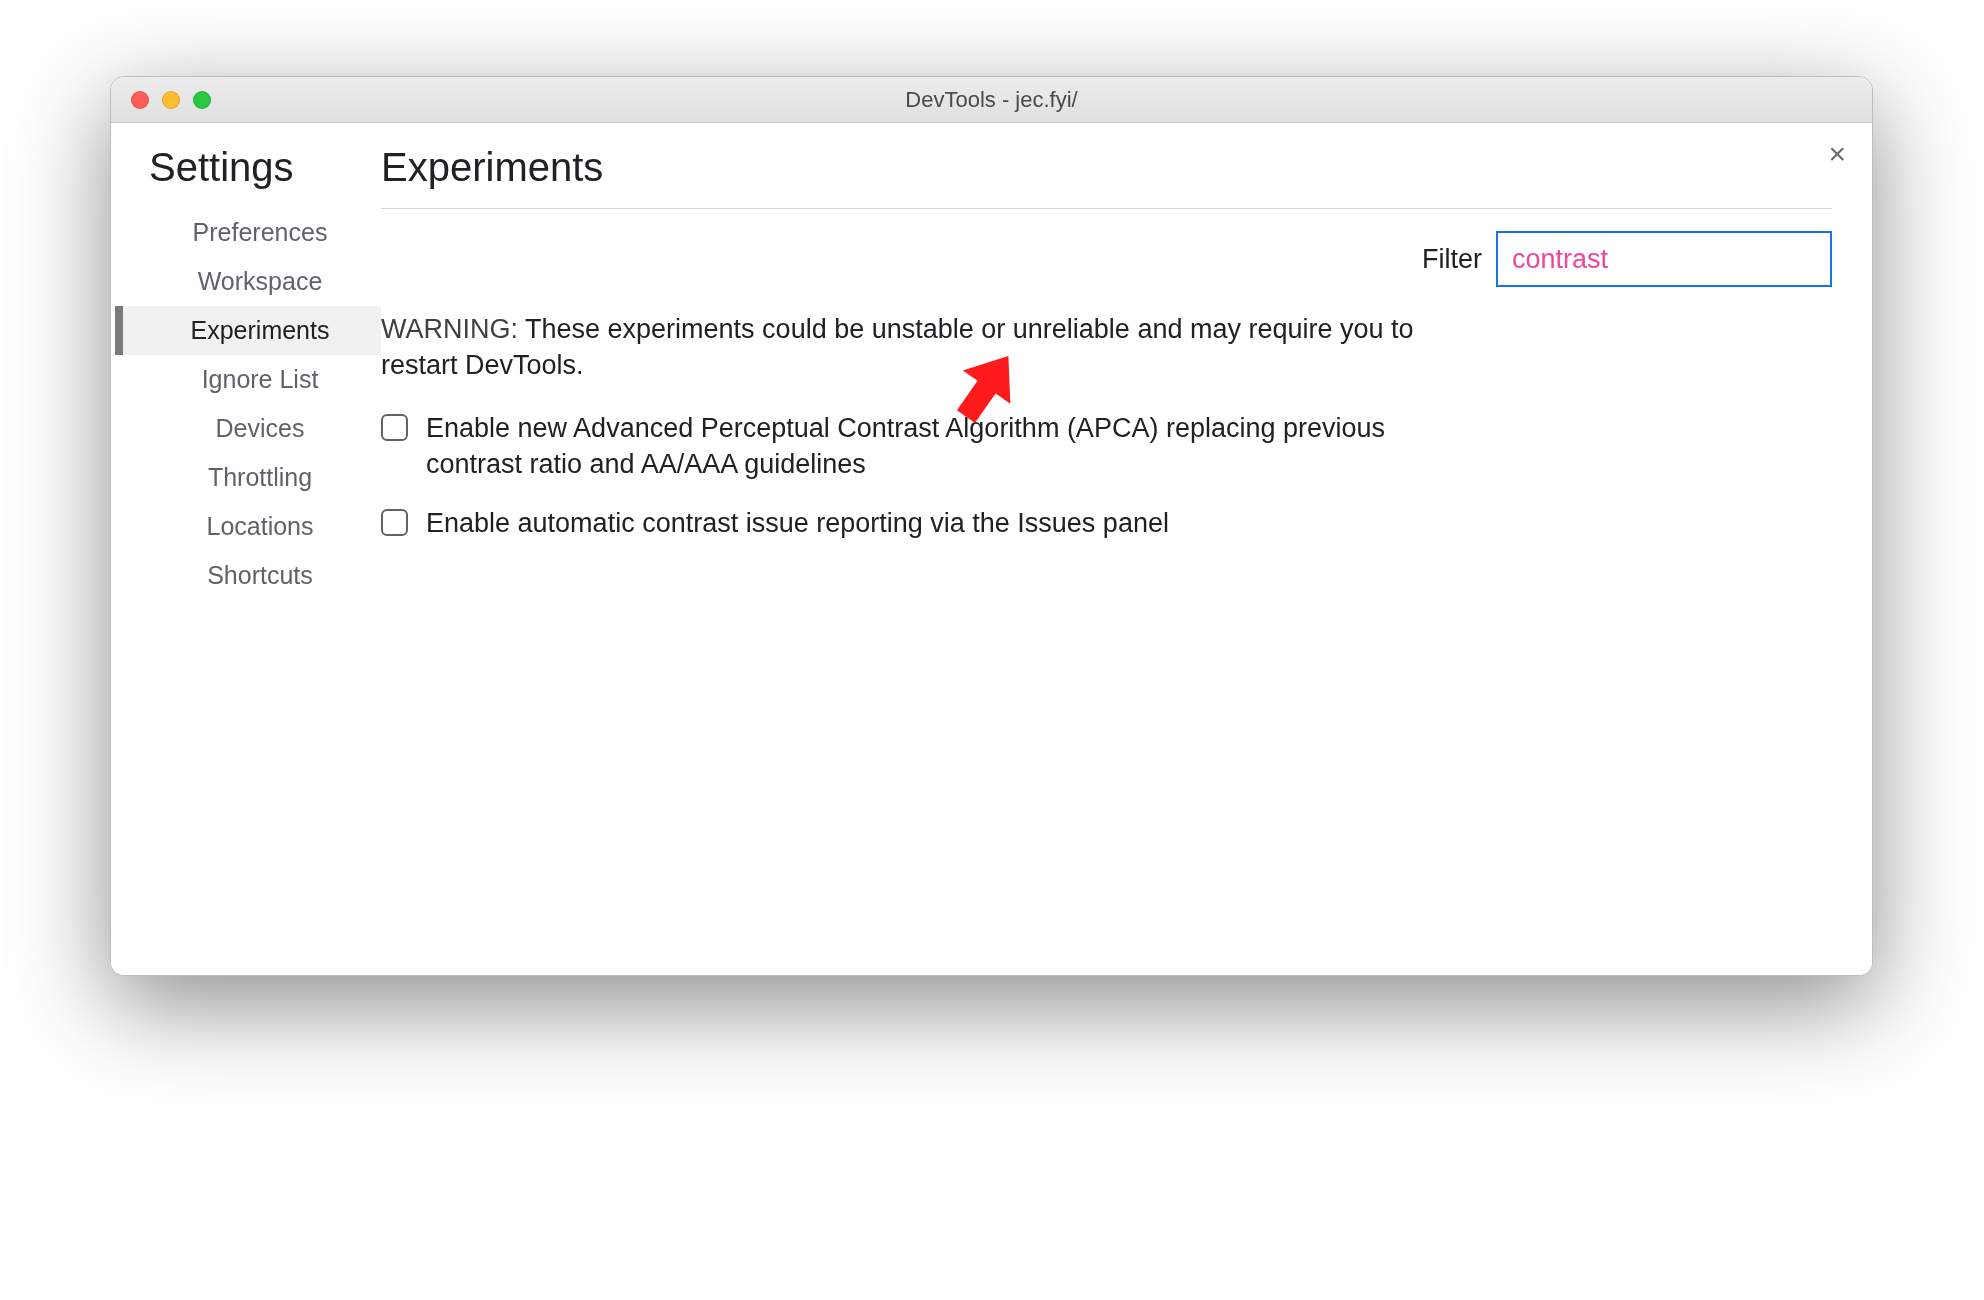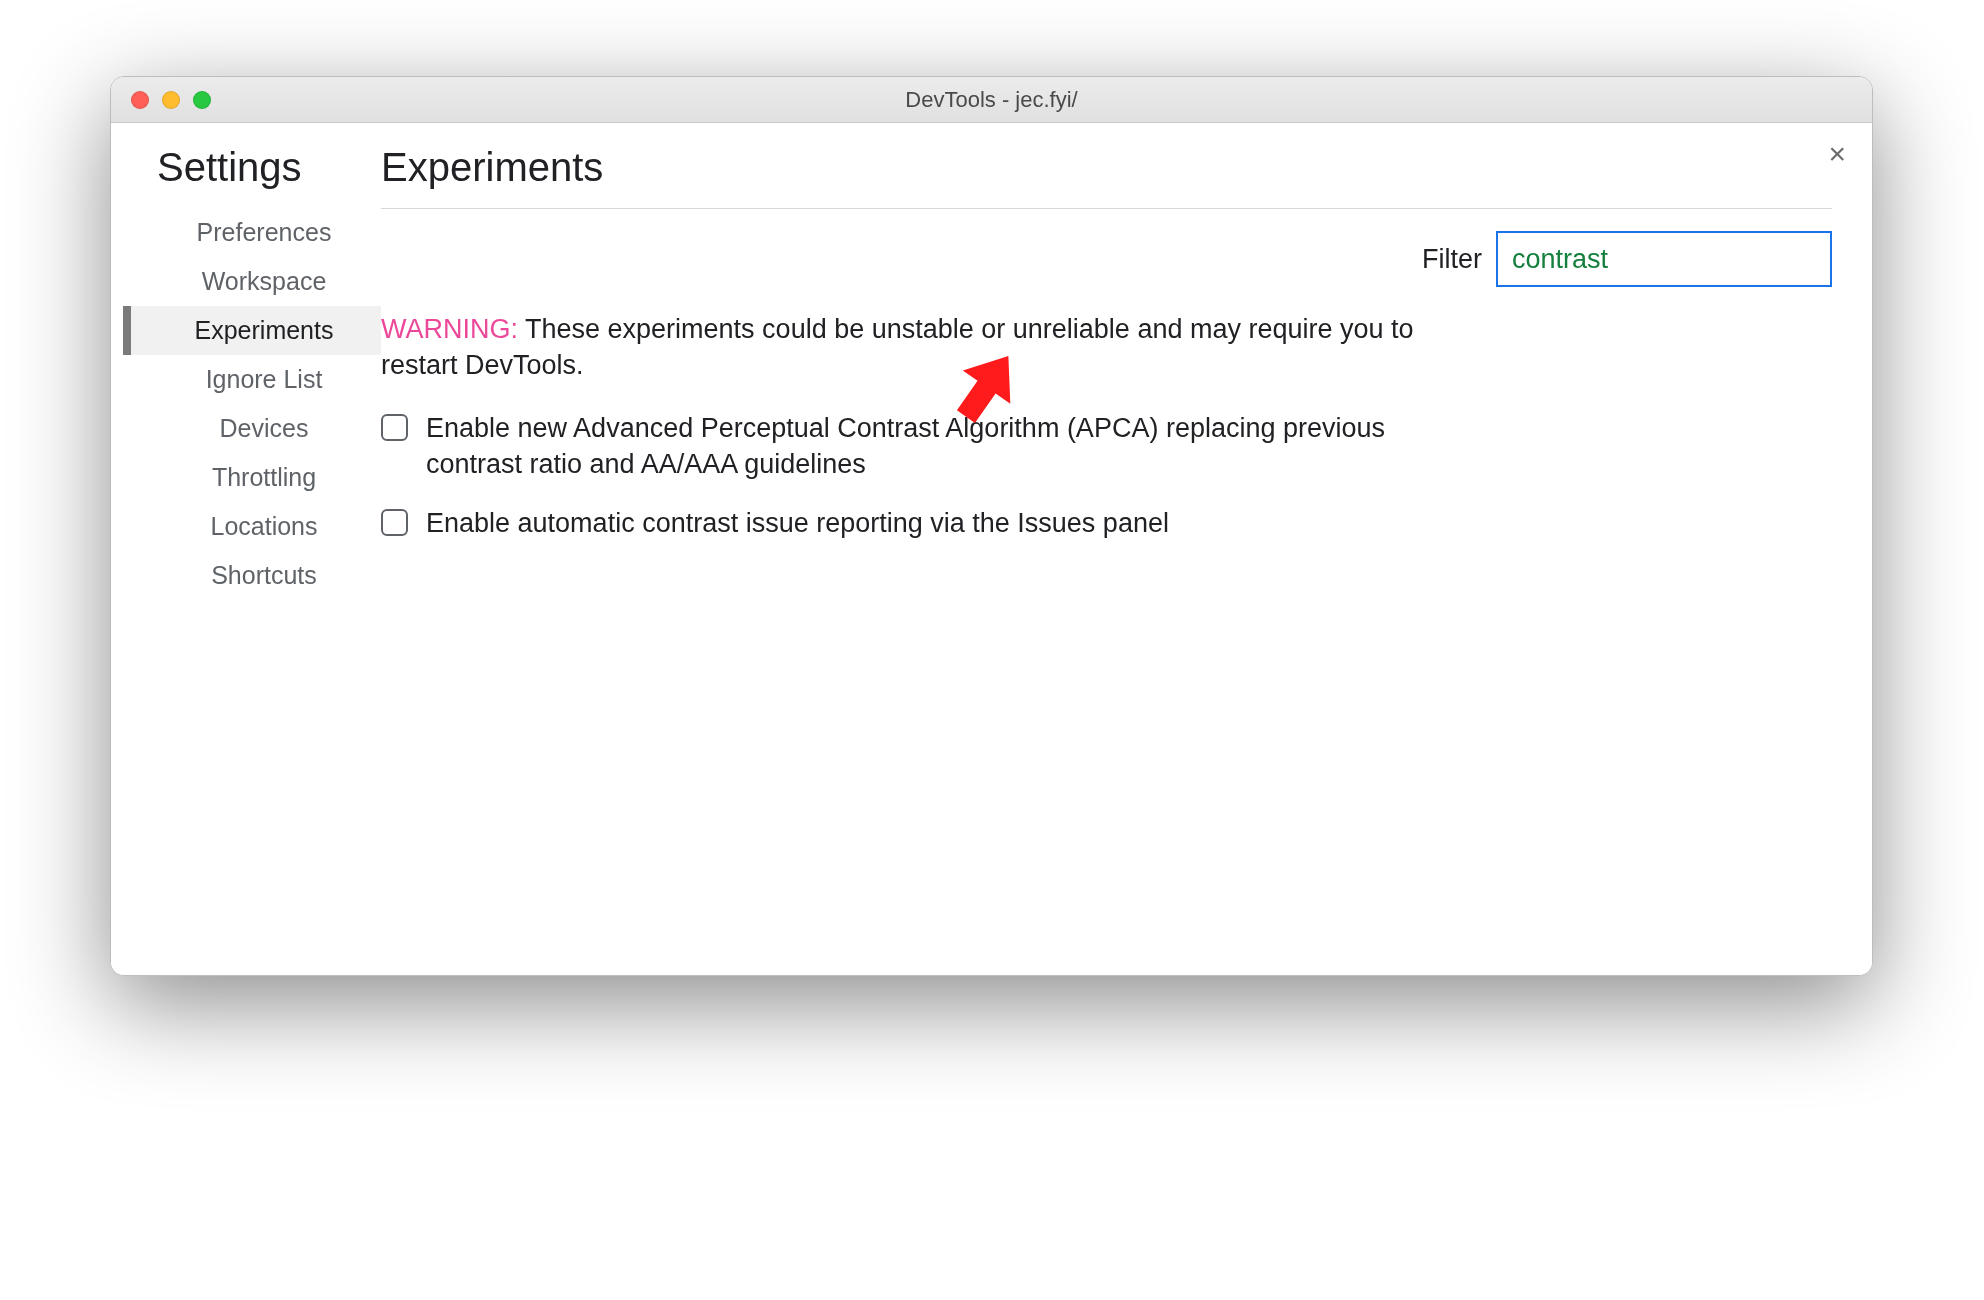--- a/index.html
+++ b/index.html
@@ -49,21 +49,21 @@
       flex:1 1 auto; display:flex; position:relative; background:#fff;
     }
     .close-x {
       position:absolute; right:26px; top:16px;
       font-size:30px; color:#6b6b6b; line-height:1;
       cursor:pointer; user-select:none;
     }
     
     .sidebar {
       width:270px; flex:0 0 270px;
-      padding:22px 0 0 12px;
+      padding:22px 0 0 4px;
     }
     .sidebar h1 {
       font-size:40px; font-weight:400; color:#202124;
       padding:0 0 18px 34px;
     }
     .side-item {
       position:relative;
       padding:10px 10px 10px 34px;
       font-size:25px; color:#5f6368;
       cursor:pointer; user-select:none;text-align:center;
@@ -88,30 +88,30 @@
       display:flex; align-items:center; gap:14px;
       margin-bottom:24px;
       position:relative;
       justify-content:flex-end;
     }
     .filter-row label { font-size:27px; color:#202124; }
     .filter-input {
       width:336px; height:56px;
       border:2px solid #1a73e8;
       outline:none;
-      font-size:27px; color:#15803d;
+      font-size:27px; color:#ec4899;
       padding:8px 14px;
       background:#fff;
       font-family:inherit;
     }
     .warn {
       font-size:27px; color:#202124; line-height:1.35;
       max-width:1080px; margin-bottom:26px;
     }
-    .warn strong { color:#ec4899; font-weight:400; }
+    .warn strong { color:#404040; font-weight:400; }
     .option {
       display:flex; align-items:flex-start; gap:18px;
       font-size:27px; color:#202124; line-height:1.35;
       max-width:1080px; margin-bottom:22px;
     }
     .chk {
       width:27px; height:27px; flex:0 0 27px; margin-top:4px;
       border:2.5px solid #5f6368; border-radius:6px;
       background:#fff; cursor:pointer;
     }

